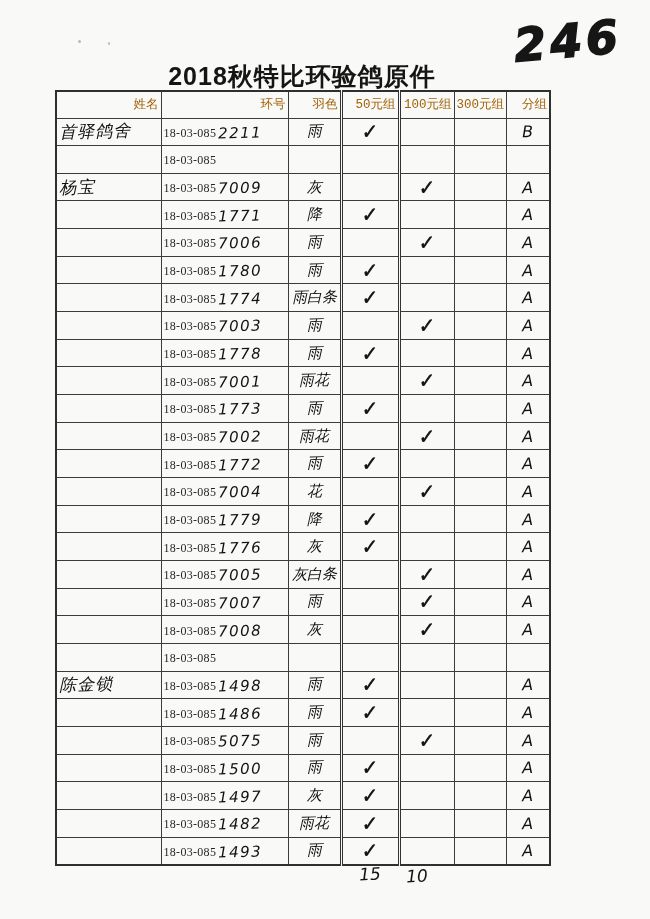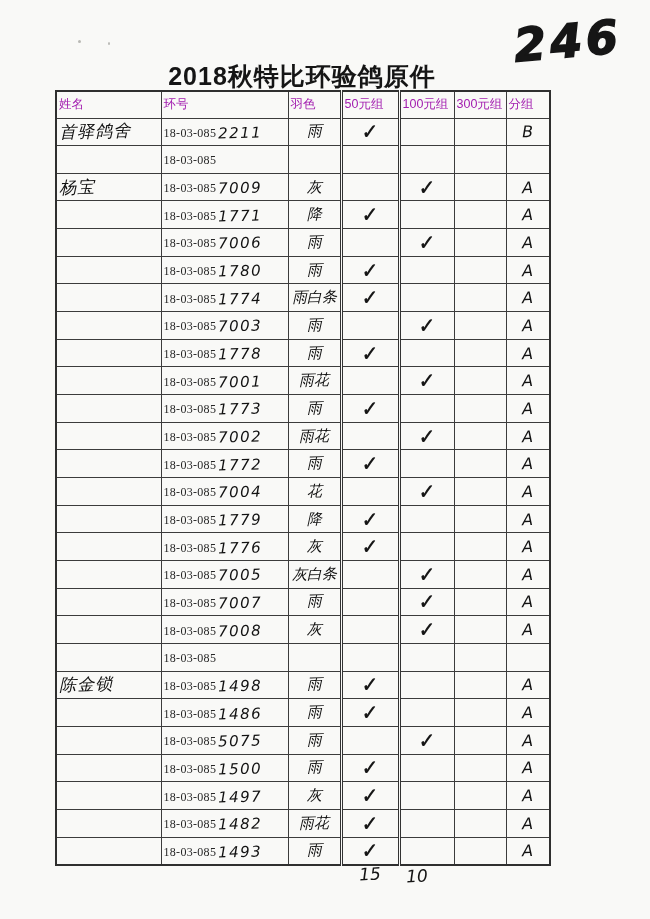--- a/index.html
+++ b/index.html
@@ -44,23 +44,23 @@
     overflow:visible;
     white-space:nowrap;
     vertical-align:middle;
   }
   .tbl{border:2px solid #2f2f2f;}
   .tbl tr{height:27.66px;}
   .tbl thead tr{height:27px;}
   .tbl th{
     font-weight:normal;
     font-size:12.5px;
-    color:#a21caf;
-    text-align:left;
-    font-family:Liberation Sans, sans-serif;
+    color:#a16207;
+    text-align:right;
+    font-family:Liberation Mono, monospace;
   }
   
   .dbl-left{border-left:3px double #333 !important;}
 
   .cell-name{text-align:left;padding-left:4px;}
   .cell-ring{text-align:left;padding-left:5px;}
   .cell-center{text-align:center;}
 
   .print-prefix{
     font-family:"Liberation Serif", serif;

